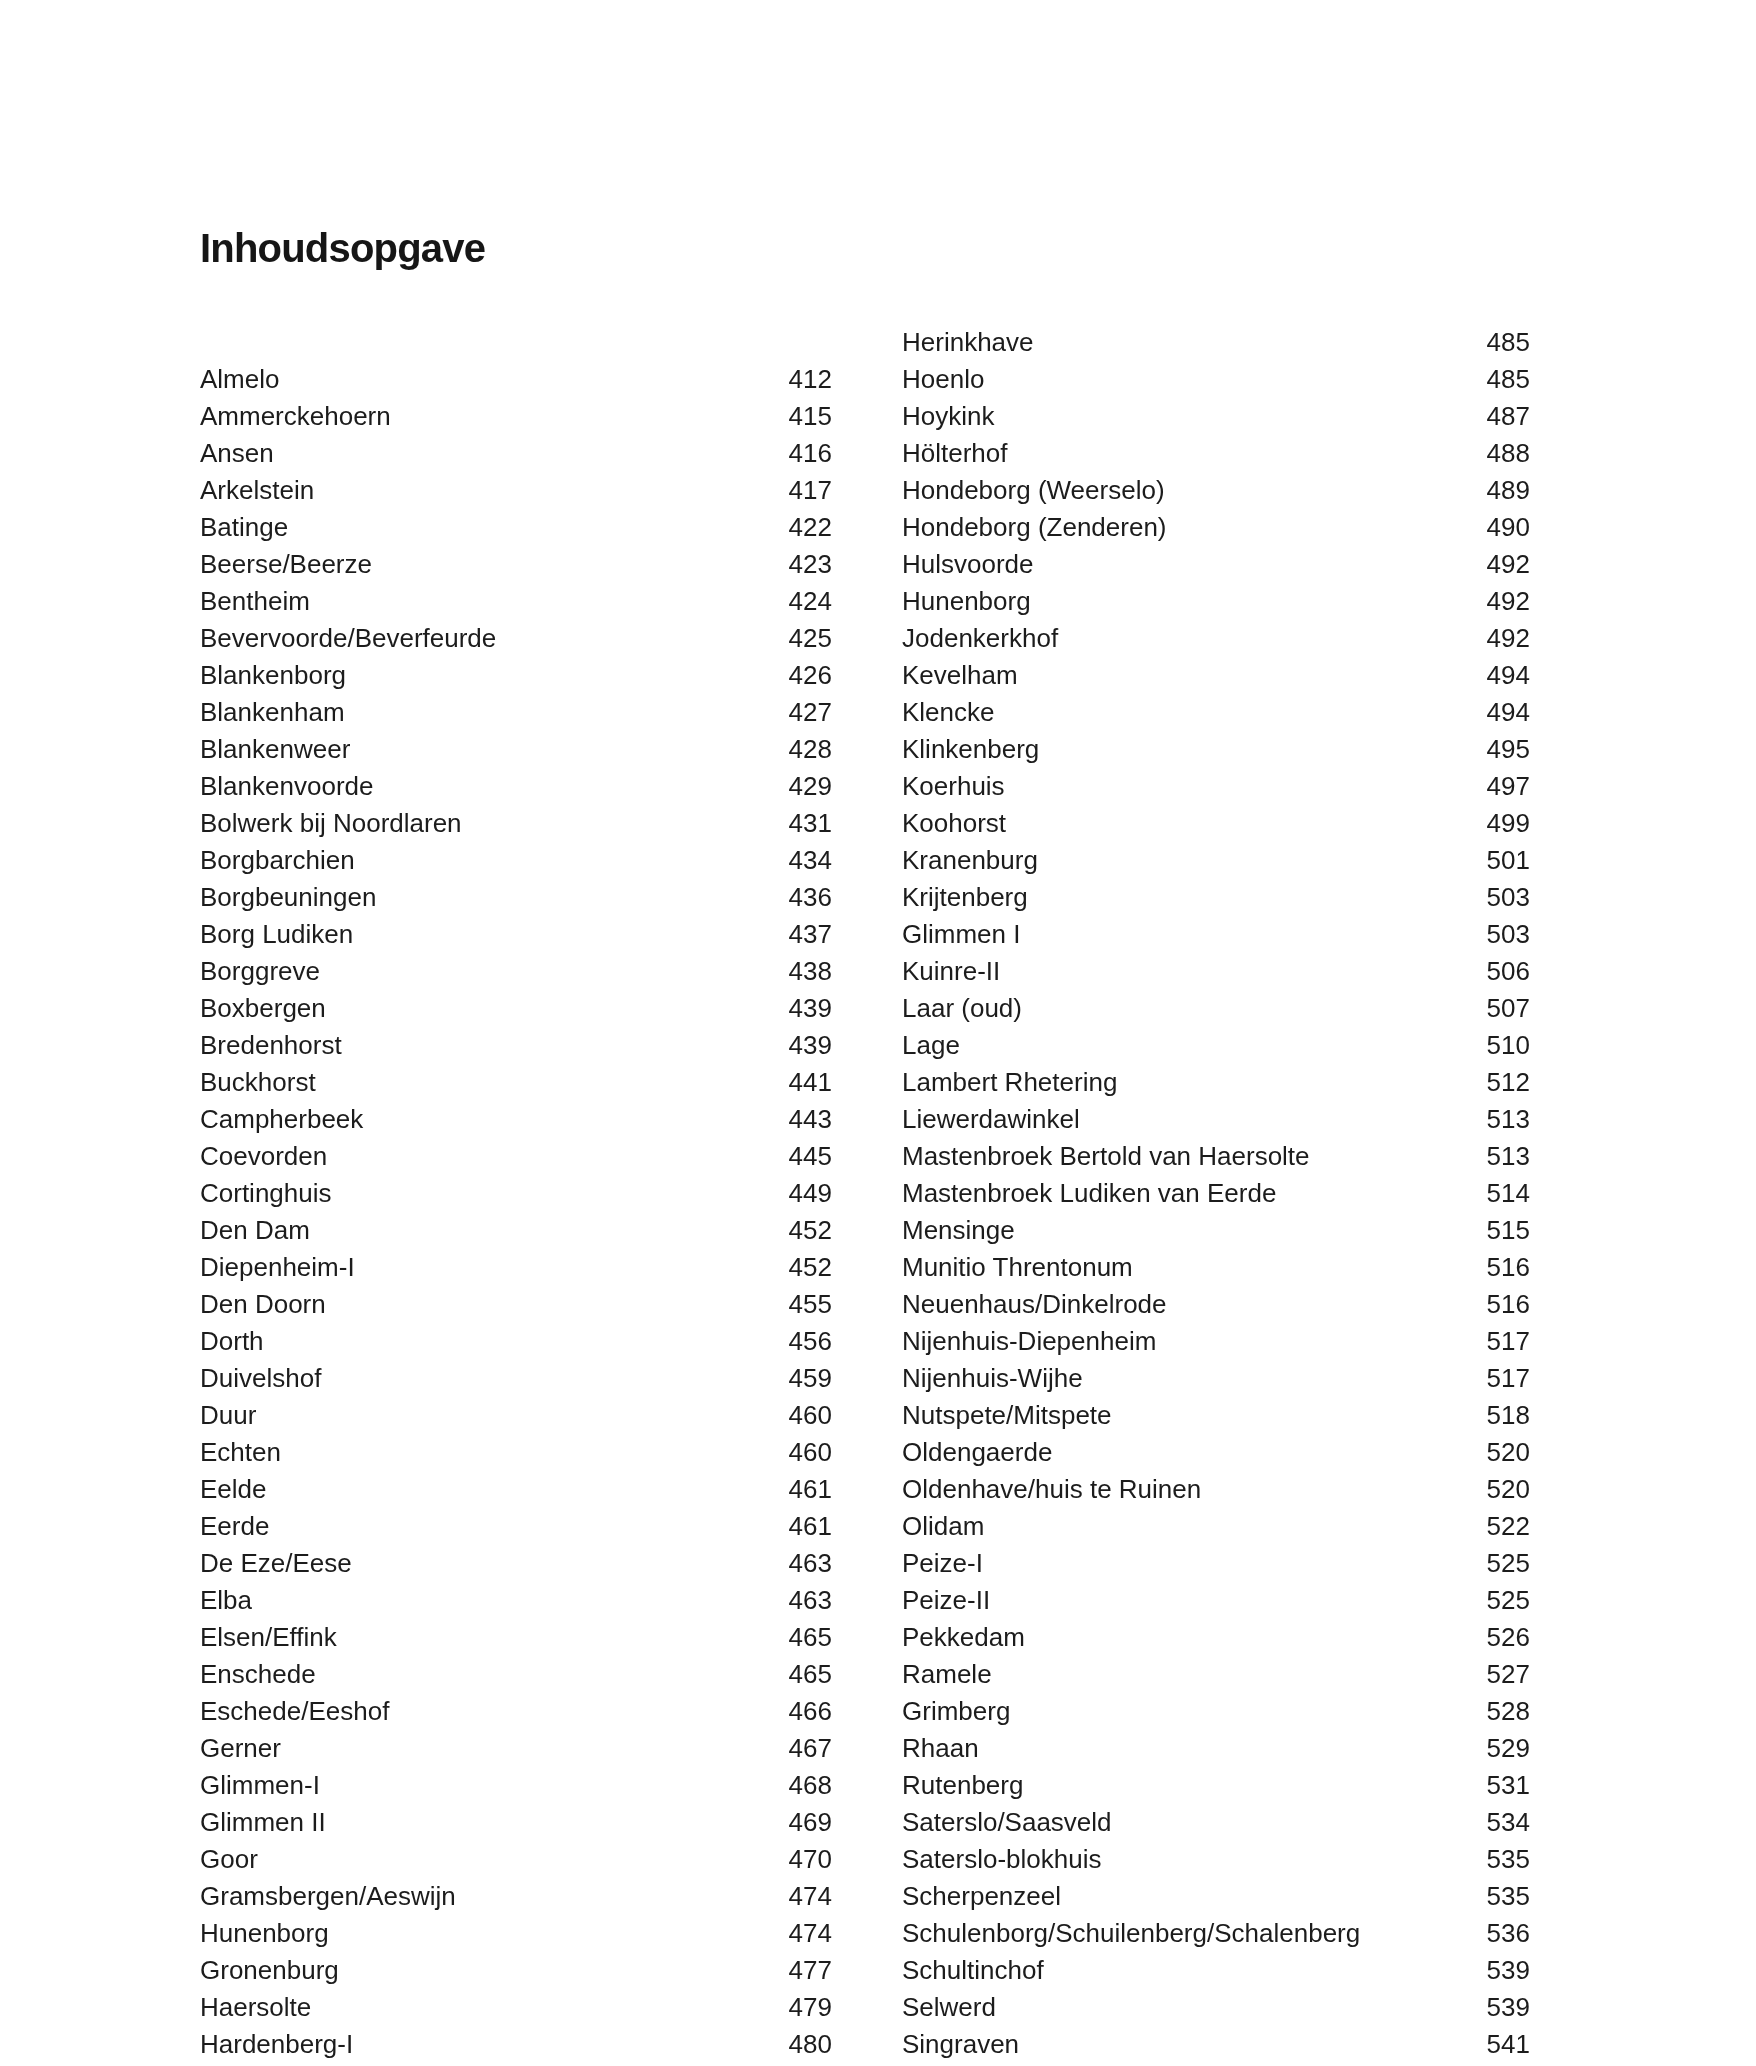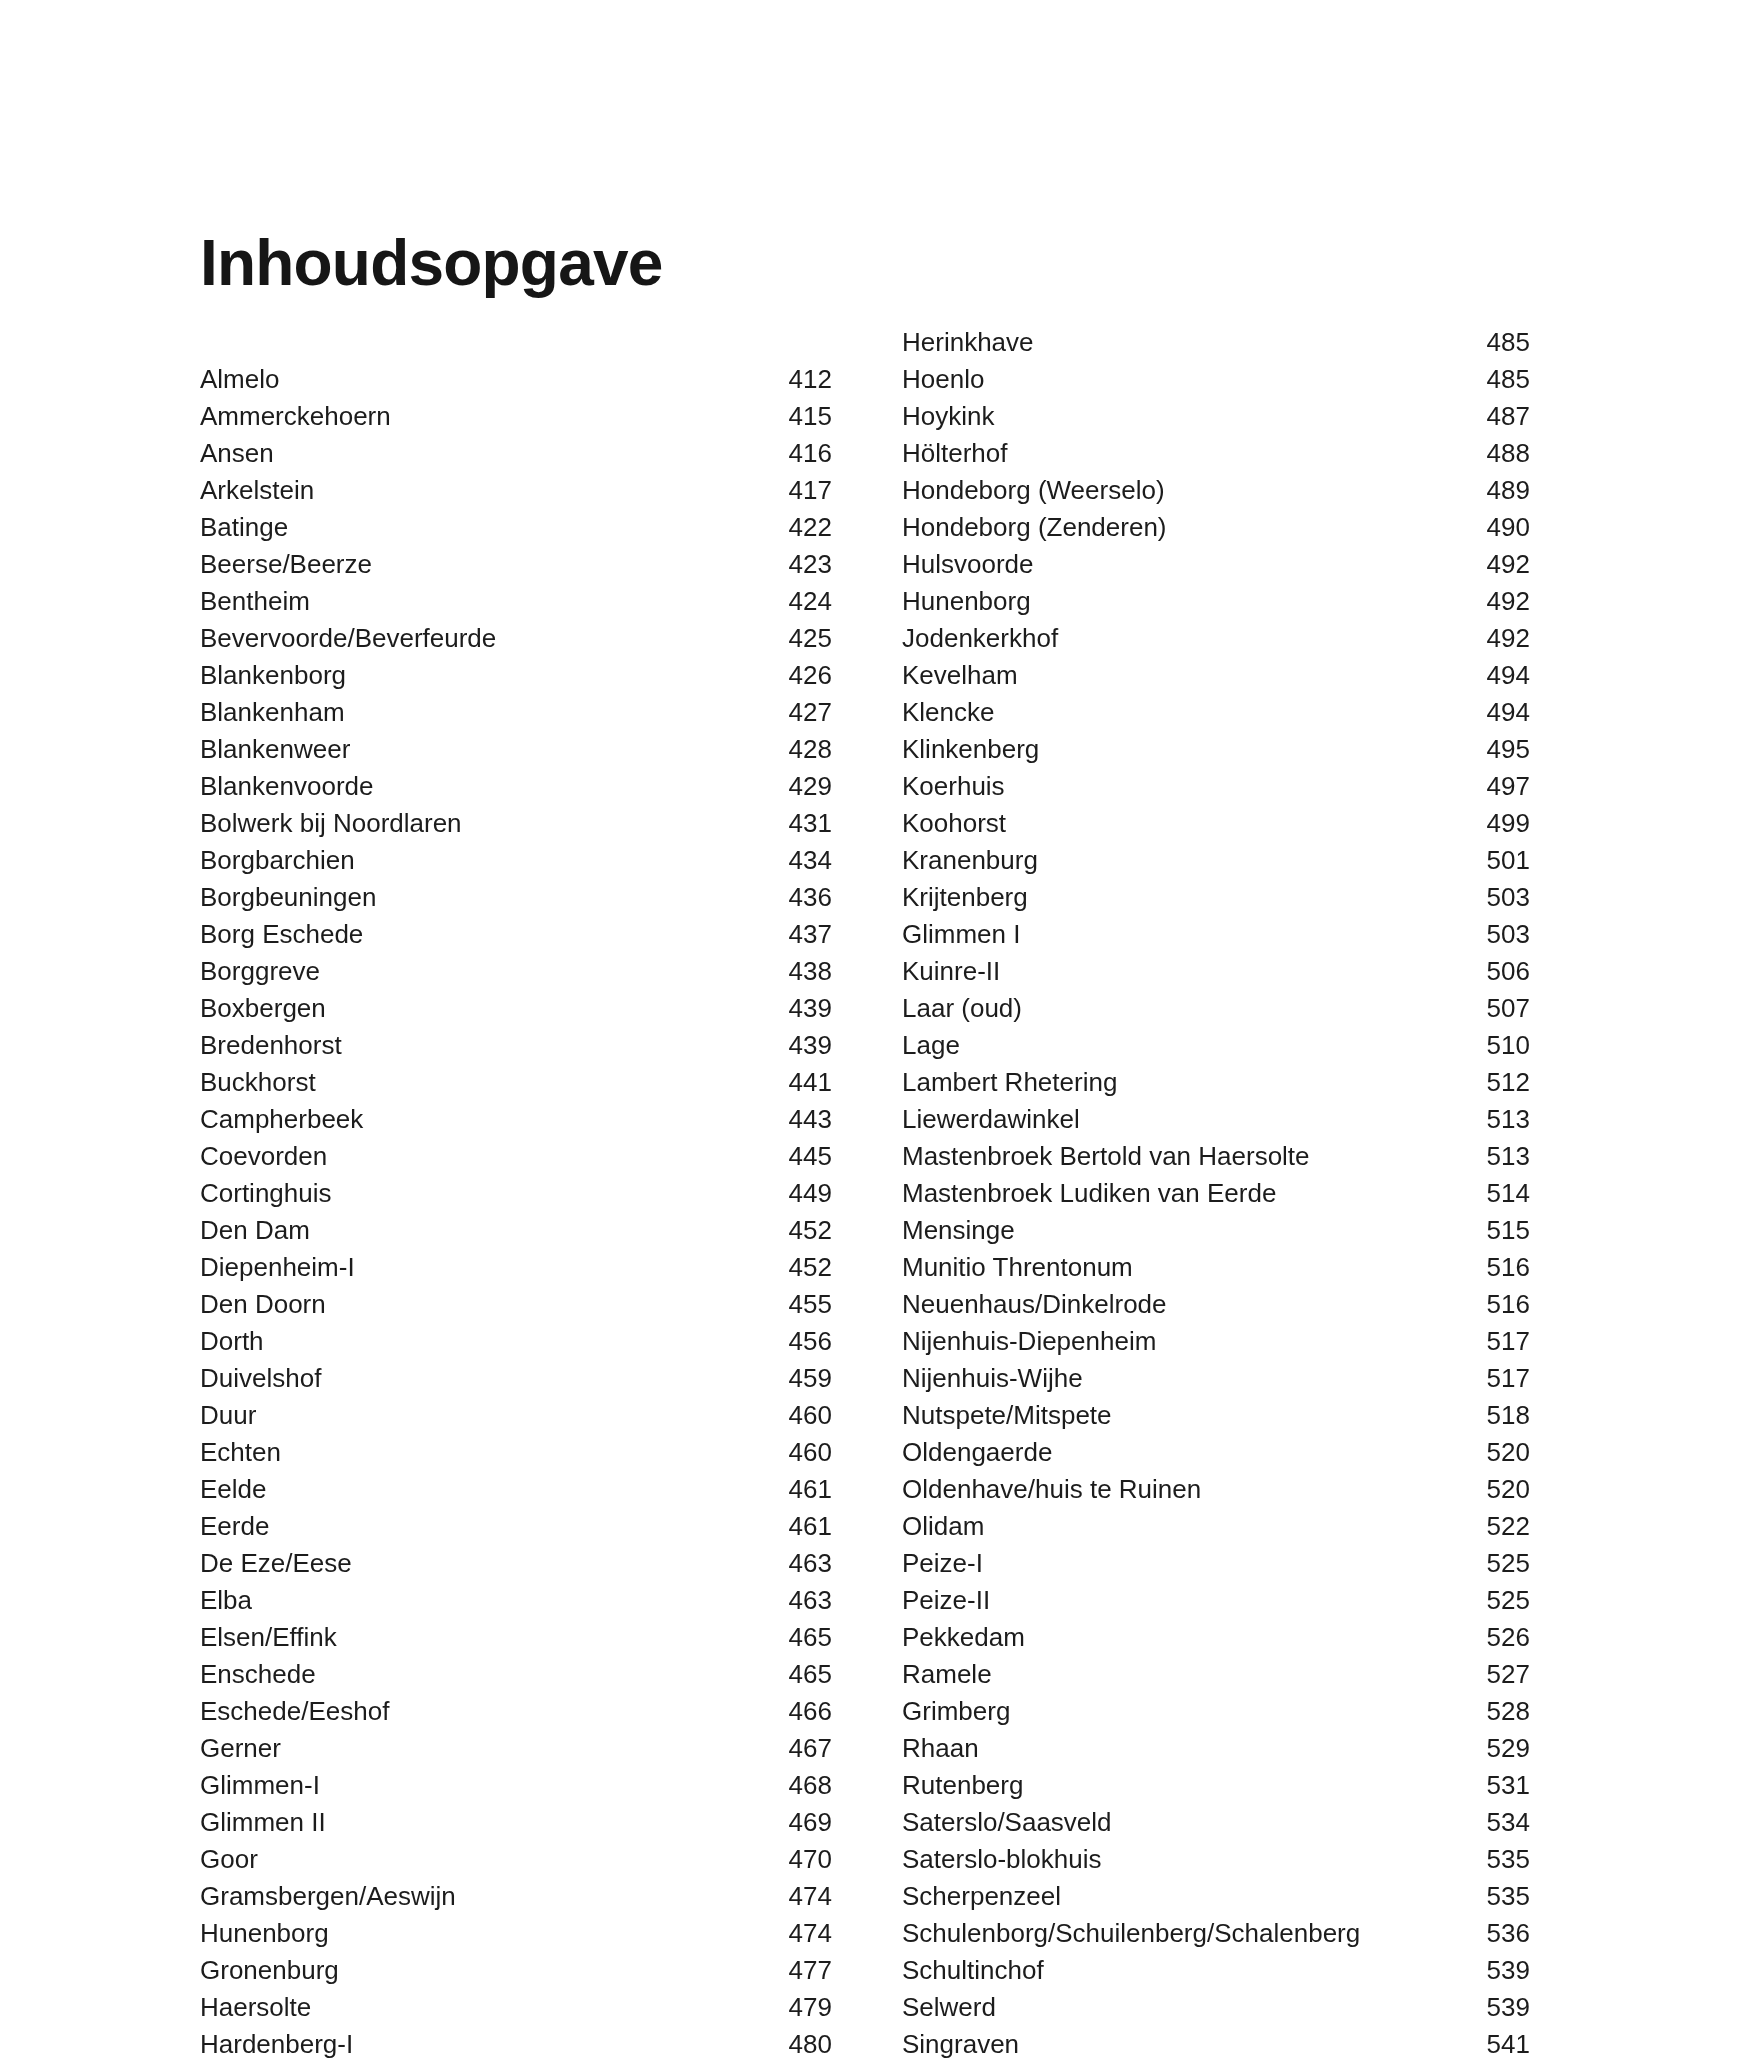--- a/index.html
+++ b/index.html
@@ -13,21 +13,21 @@
     background: #ffffff;
     font-family: "Liberation Sans", sans-serif;
     color: #1c1c1c;
     overflow: hidden;
   }
   .page-title {
     position: absolute;
     left: 200px;
     top: 226px;
     margin: 0;
-    font-size: 64px;
+    font-size: 40px;
     font-weight: 700;
     letter-spacing: -0.8px;
     color: #161616;
   }
   .col {
     position: absolute;
   }
   .col-left {
     left: 200px;
     top: 361px;
@@ -132,21 +132,21 @@
         <span class="toc-name">Borgbarchien</span>
         <span class="toc-page">434</span>
       </div>
 
       <div class="toc-row">
         <span class="toc-name">Borgbeuningen</span>
         <span class="toc-page">436</span>
       </div>
 
       <div class="toc-row">
-        <span class="toc-name">Borg Eschede</span>
+        <span class="toc-name">Borg Ludiken</span>
         <span class="toc-page">437</span>
       </div>
 
       <div class="toc-row">
         <span class="toc-name">Borggreve</span>
         <span class="toc-page">438</span>
       </div>
 
       <div class="toc-row">
         <span class="toc-name">Boxbergen</span>

